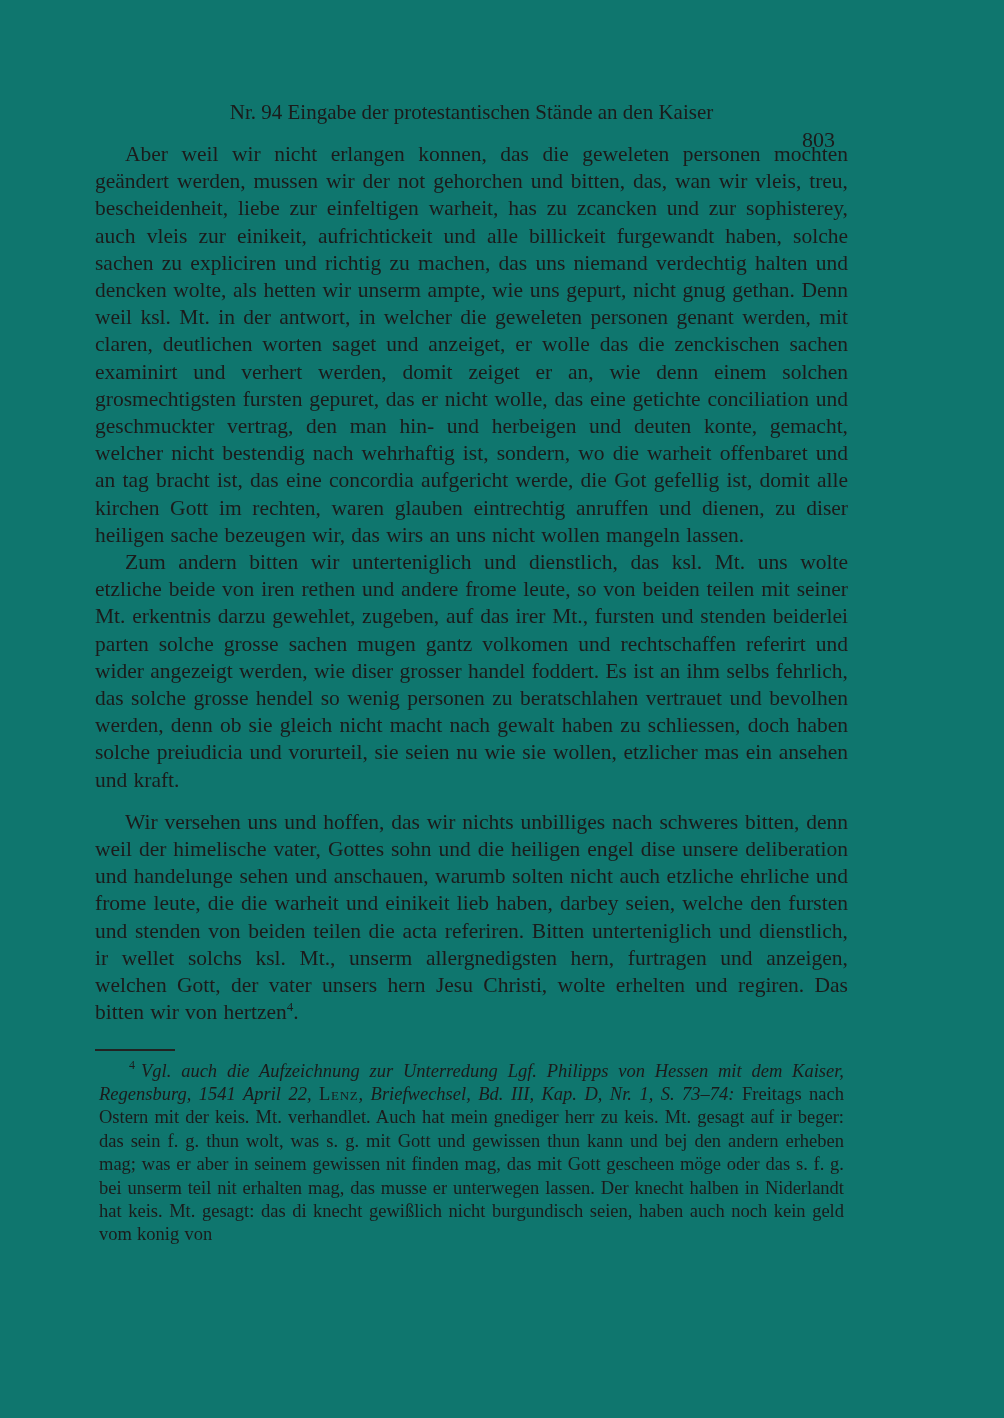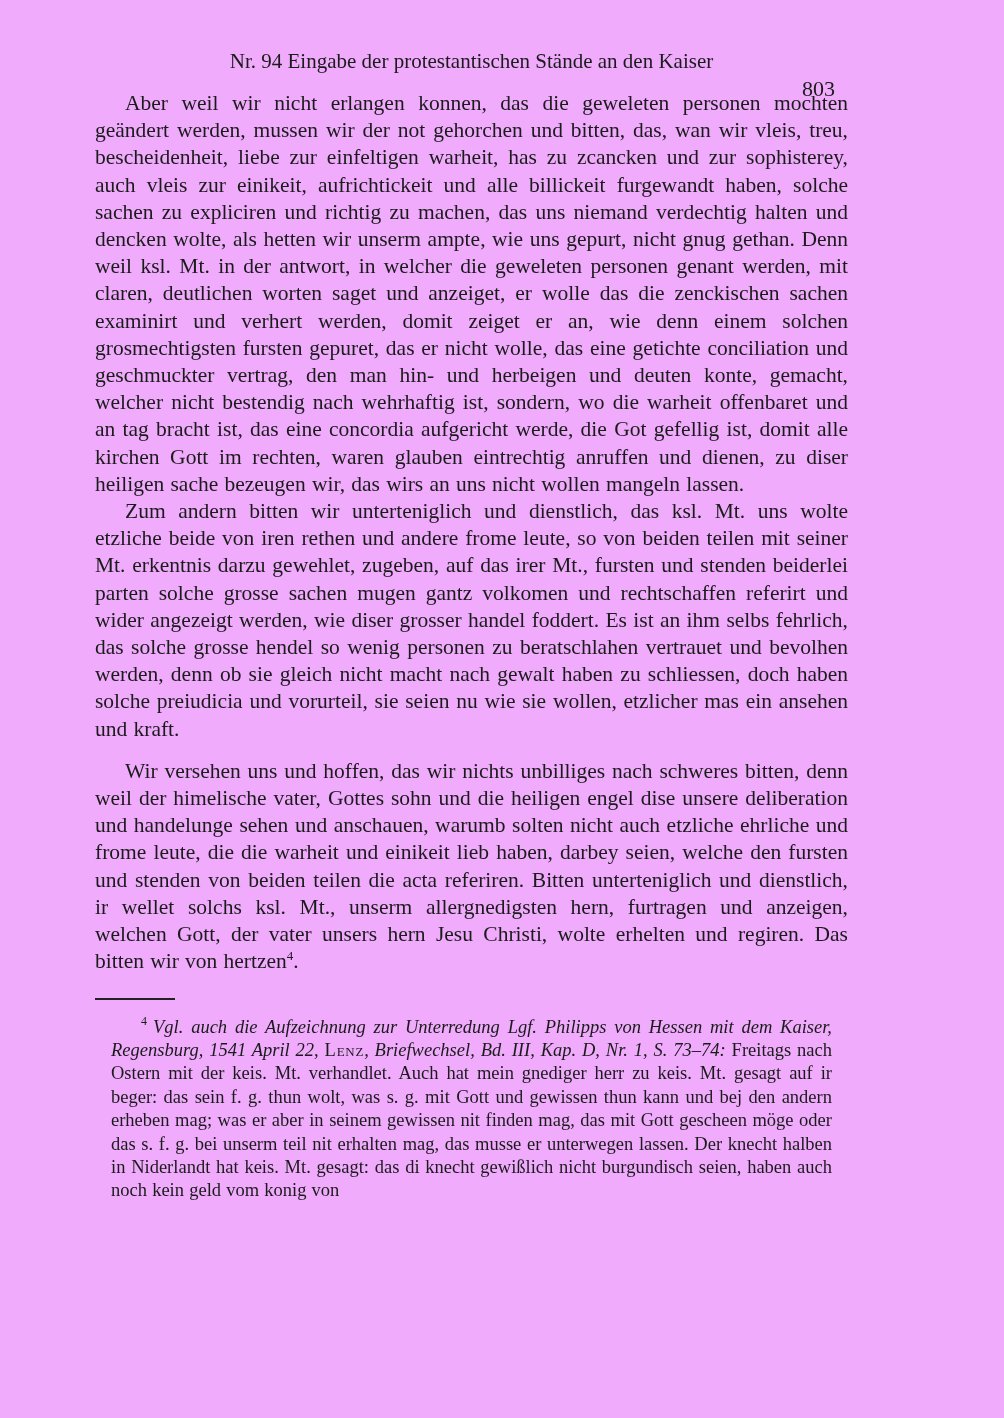--- a/index.html
+++ b/index.html
@@ -5,25 +5,25 @@
   html, body {
     margin: 0;
     padding: 0;
     background: #e8e8e8;
   }
   .page {
     position: relative;
     width: 1004px;
     height: 1418px;
     margin: 0 auto;
-    background: #f0abfc;
+    background: #0f766e;
     color: #1b1b1b;
     font-family: "Liberation Serif", serif;
     box-sizing: border-box;
-    padding: 48px 156px 0 95px;
+    padding: 99px 156px 0 95px;
     overflow: hidden;
   }
   .running-header {
     position: relative;
     width: 100%;
     height: 30px;
     margin-bottom: 12px;
     font-size: 21px;
     line-height: 27px;
   }
@@ -64,21 +64,21 @@
   .footnote-area {
     margin-top: 22px;
   }
   .footnote-separator {
     width: 80px;
     height: 0;
     border-top: 2px solid #222;
     margin: 0 0 9px 0;
   }
   .footnote-text {
-    margin: 16px;
+    margin: 4px;
     font-size: 18.5px;
     line-height: 23.4px;
     text-align: justify;
     text-indent: 30px;
     word-spacing: 0.03em;
   }
   .footnote-text sup.fn-marker {
     font-size: 12px;
     line-height: 0;
     vertical-align: super;

